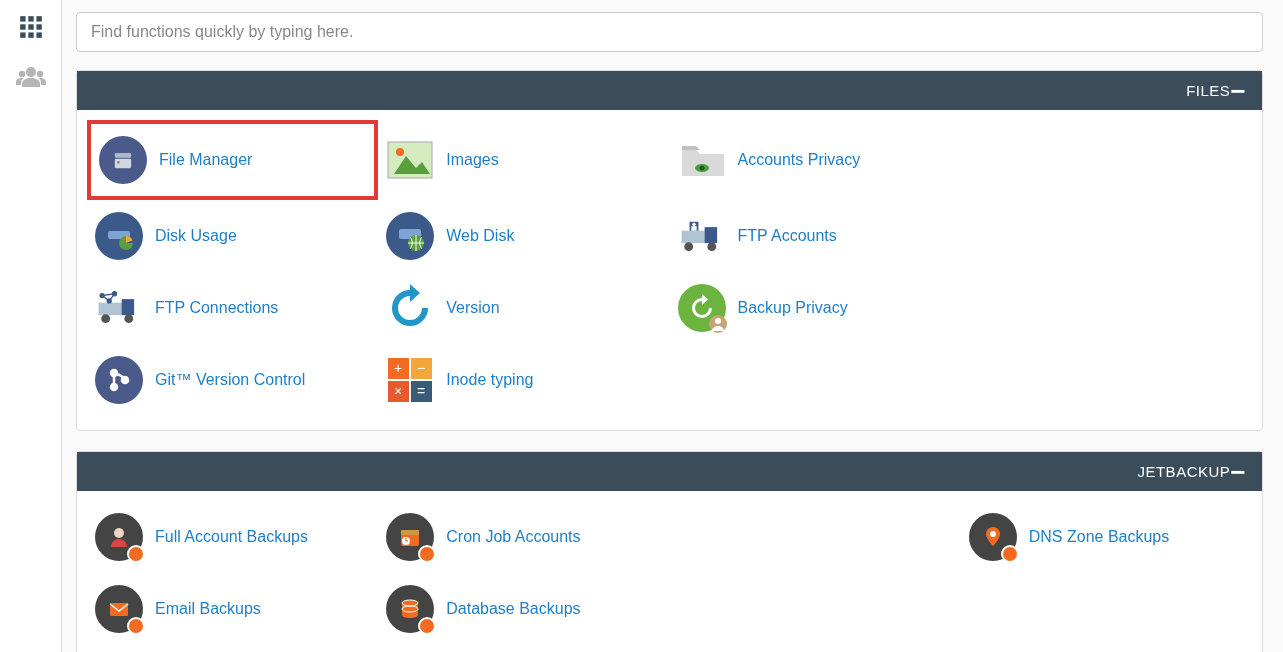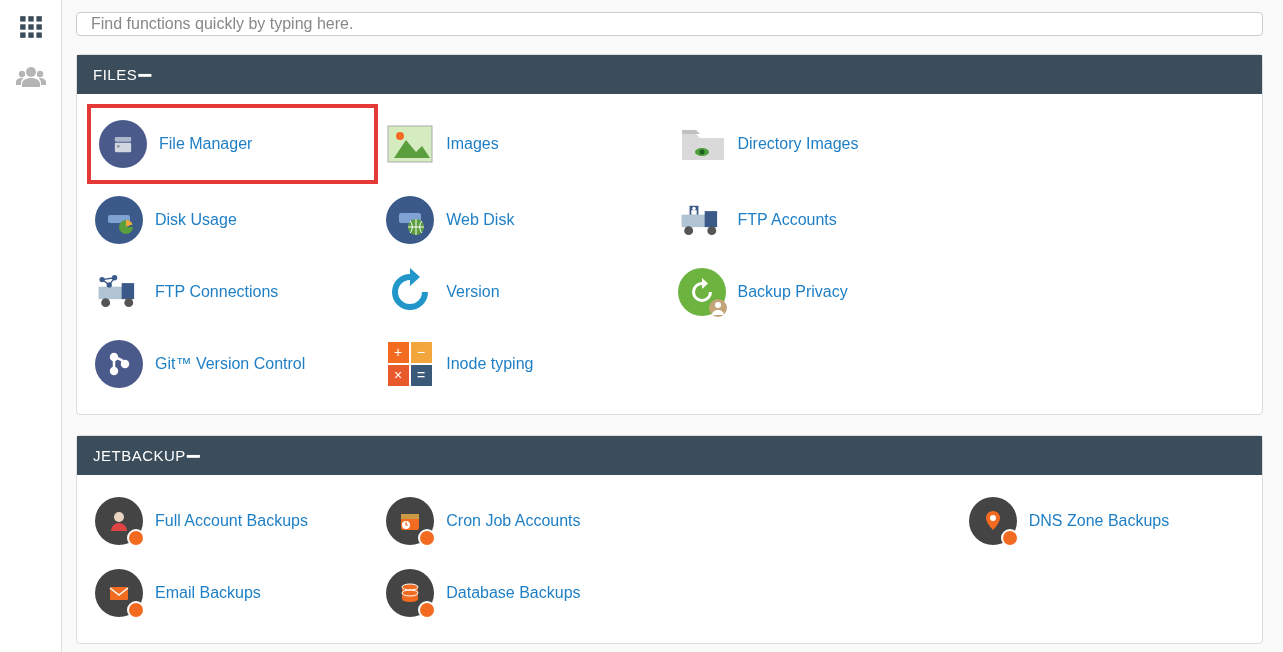--- a/index.html
+++ b/index.html
@@ -27,21 +27,21 @@
     justify-content: center;
     cursor: pointer;
   }
   .main {
     flex: 1;
     padding: 12px 20px 12px 14px;
     background: #fafafa;
   }
   .search-box {
     width: 100%;
-    height: 24px;
+    height: 40px;
     border: 1px solid #ccc;
     border-radius: 4px;
     padding: 0 14px;
     font-size: 16px;
     color: #333;
     background: #fff;
     margin-bottom: 18px;
   }
   .search-box::placeholder { color: #888; }
   .panel {
@@ -50,21 +50,21 @@
     border-radius: 4px;
     margin-bottom: 20px;
   }
   .panel-header {
     background: #3b4d5b;
     color: #fff;
     padding: 11px 16px;
     font-size: 15px;
     letter-spacing: 0.5px;
     display: flex;
-    justify-content: flex-start;
+    justify-content: flex-end;
     align-items: center;
     cursor: pointer;
   }
   .collapse-icon {
     font-size: 26px;
     font-weight: 600;
     line-height: 0;
   }
   .panel-body {
     padding: 10px 10px 14px 10px;
@@ -167,21 +167,21 @@
 
       <div class="item">
         <div class="item-icon">
           <svg width="48" height="40" viewBox="0 0 48 40">
               <path d="M4 10h14l4 4h24v22H4z" fill="#d9d9d9"></path>
               <path d="M4 6h14l4 4H4z" fill="#c0c0c0"></path>
               <ellipse cx="24" cy="28" rx="7" ry="4" fill="#4a9e3e"></ellipse>
               <circle cx="24" cy="28" r="2.5" fill="#1e5e1e"></circle>
             </svg>
         </div>
-        <span class="item-label">Directory Images</span>
+        <span class="item-label">Accounts Privacy</span>
       </div>
 
       <div></div>
 
       <div class="item">
         <div class="item-icon">
           <div class="iconcircle" style="background:#3b5a8a;">
             <svg width="30" height="30" viewBox="0 0 30 30">
                 <rect x="4" y="10" width="22" height="8" rx="2" fill="#7ea3d4"></rect>
                 <circle cx="22" cy="22" r="7" fill="#5a9e3e"></circle>

